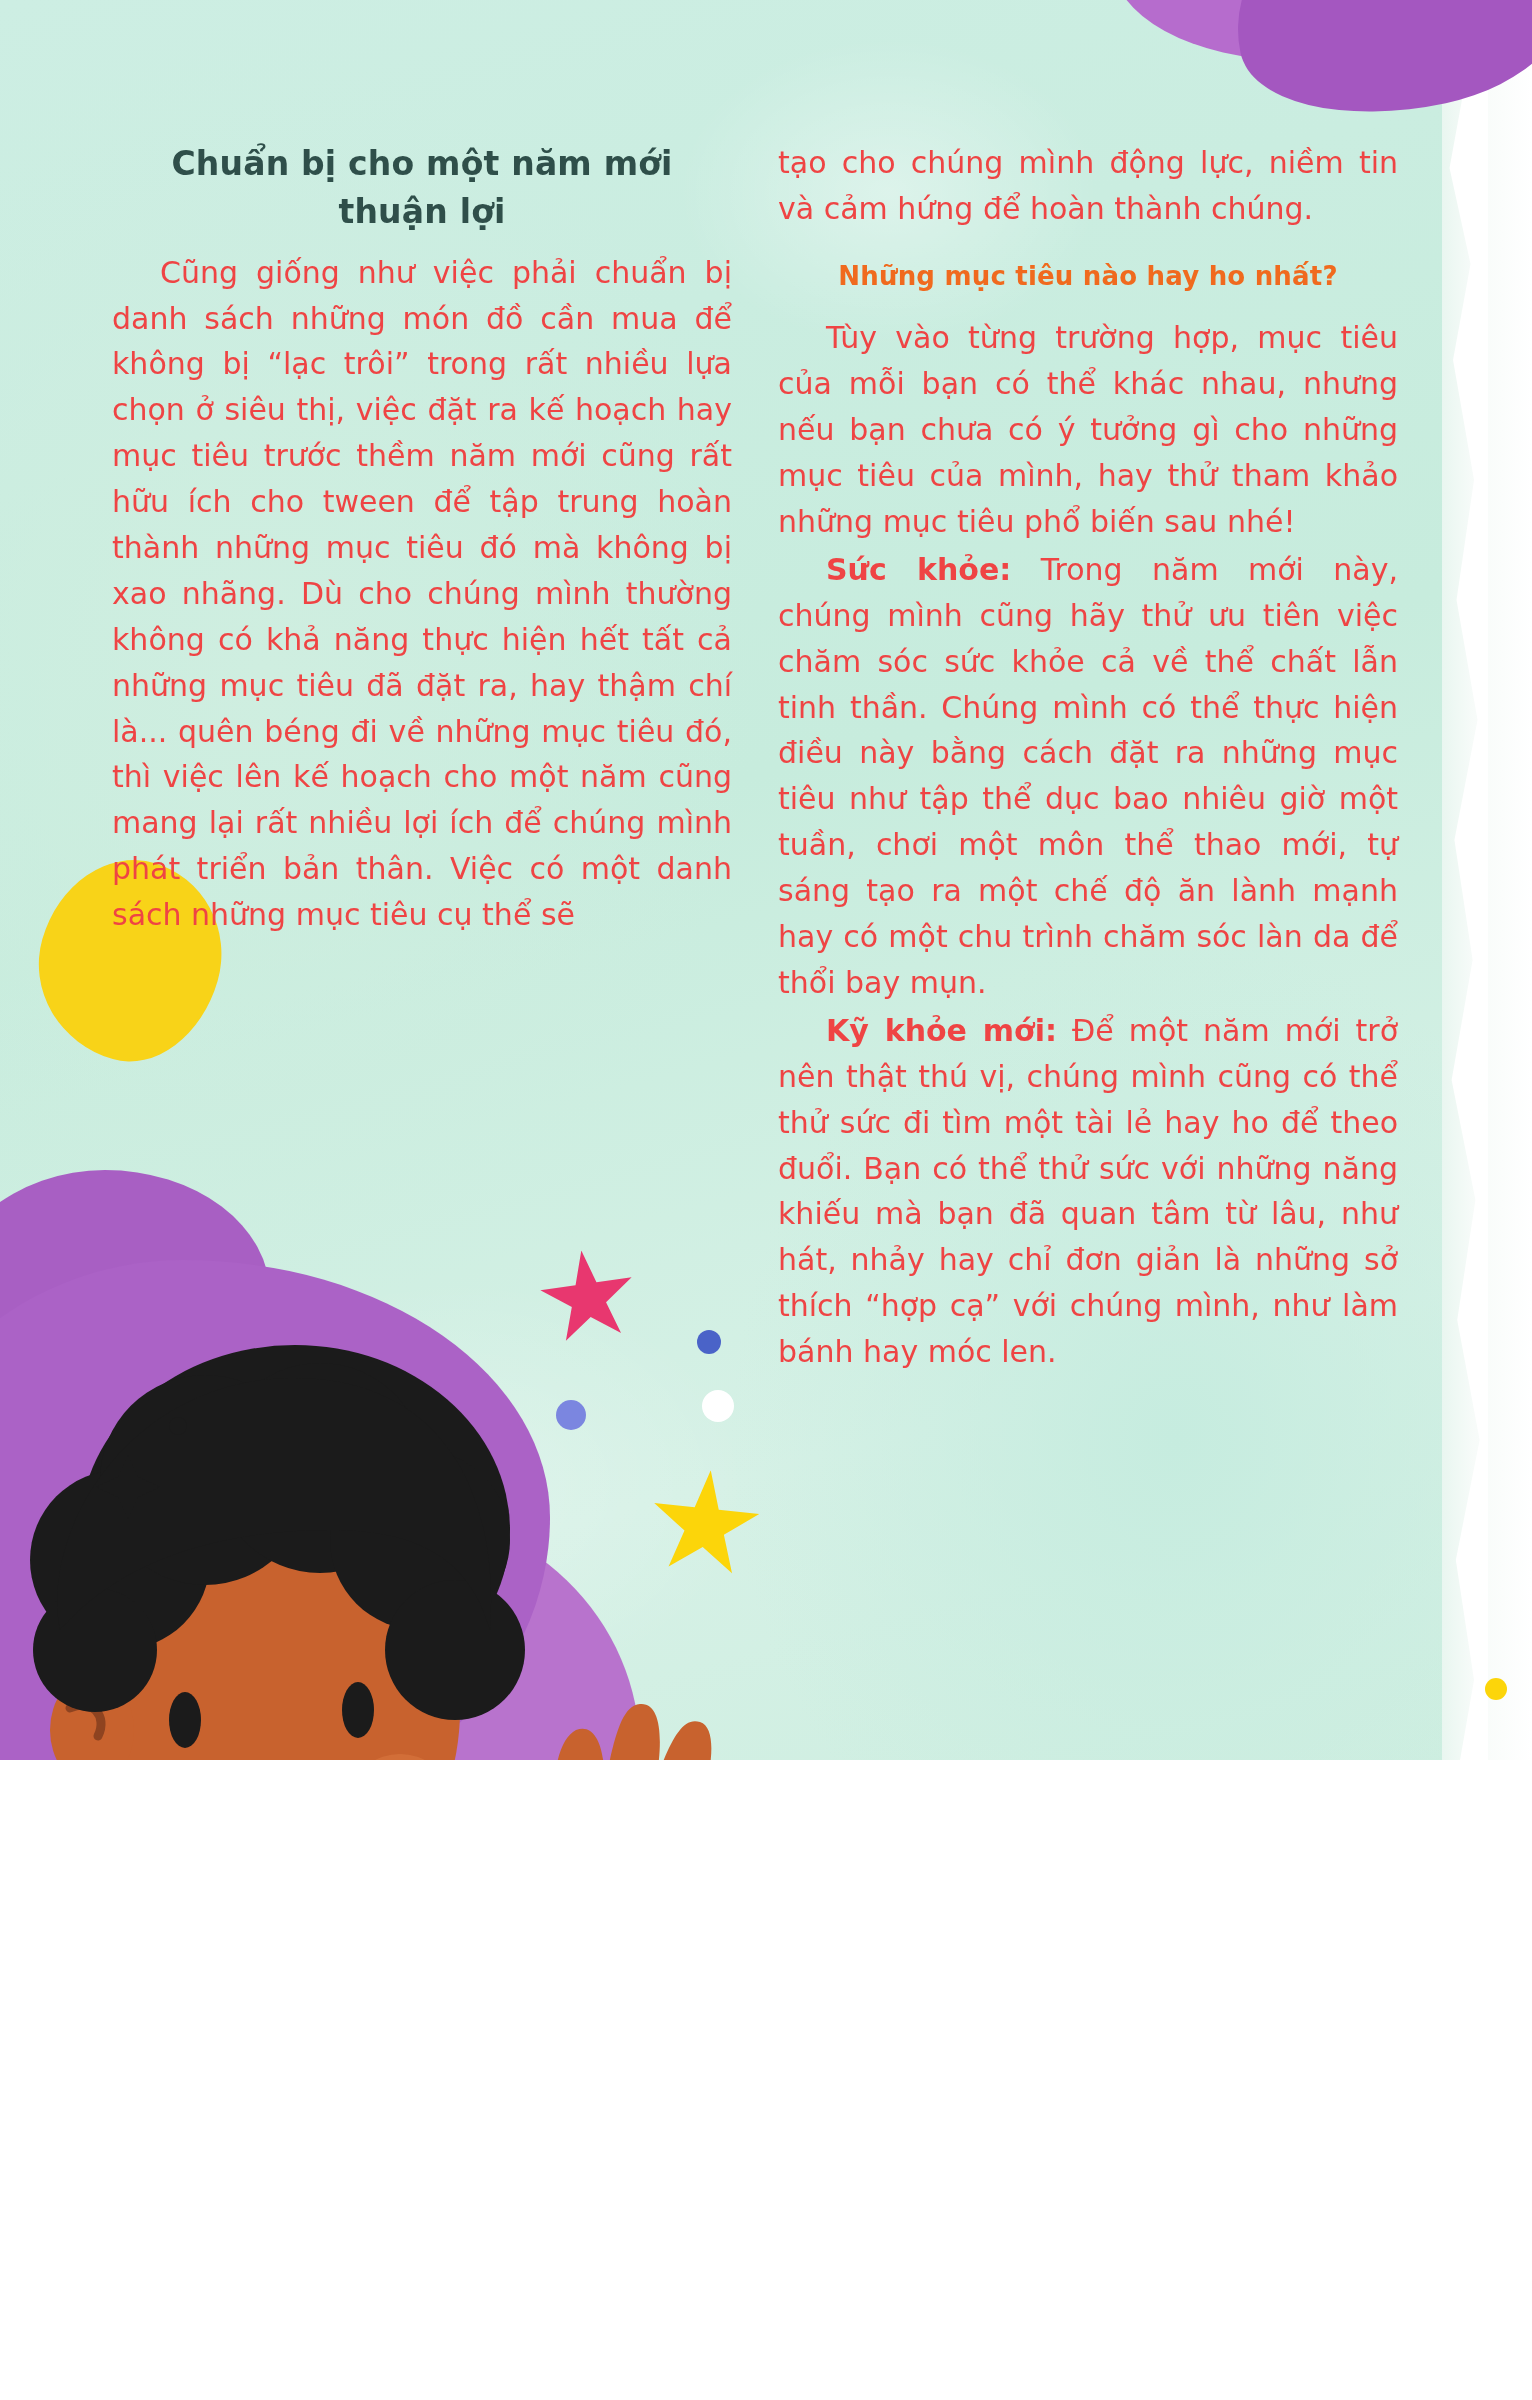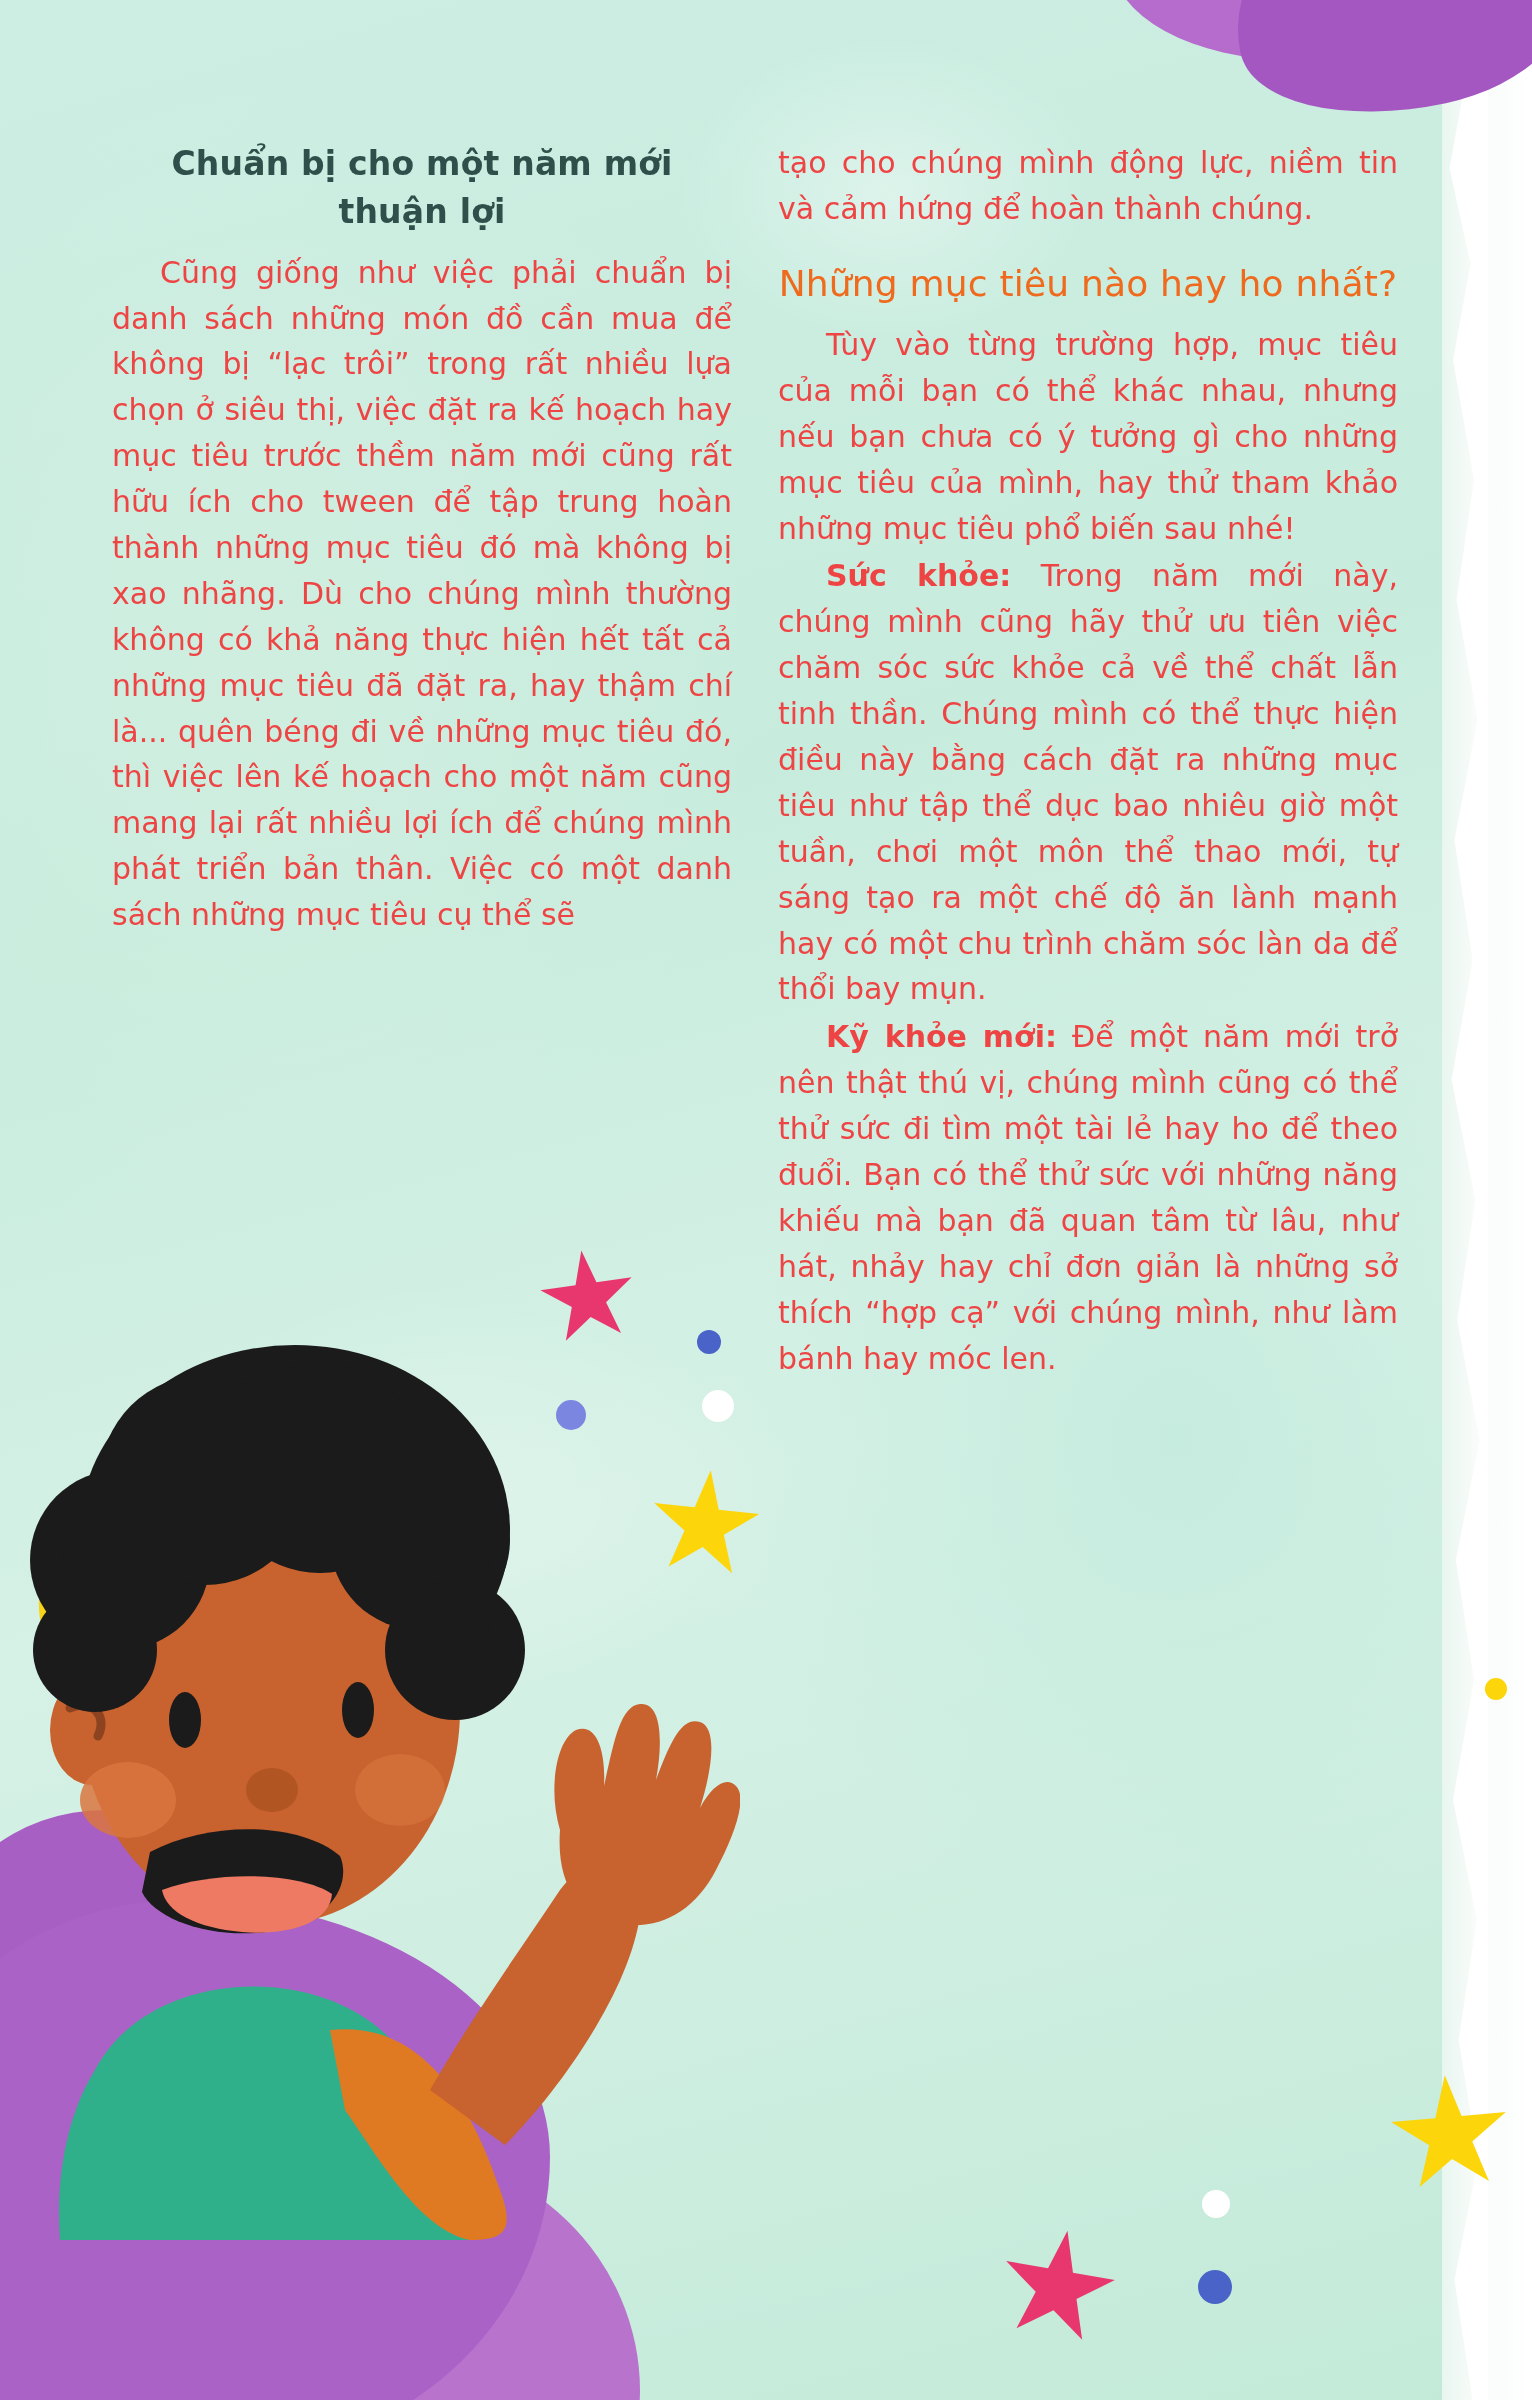--- a/index.html
+++ b/index.html
@@ -10,21 +10,21 @@
   body {
     width: 1532px;
     height: 2400px;
     overflow: hidden;
     font-family: "DejaVu Sans", sans-serif;
   }
 
   .page {
     position: relative;
     width: 1532px;
-    height: 2400px;
+    height: 1760px;
     overflow: hidden;
     background: #ffffff;
   }
 
   
   .bg-mint {
     position: absolute;
     left: 0; top: 0;
     width: 1470px;
     height: 2400px;
@@ -131,26 +131,26 @@
   .heading-left {
     font-size: 33px;
     font-weight: bold;
     color: #2f4f4a;
     text-align: center;
     line-height: 1.45;
     margin: 0 0 14px 0;
     letter-spacing: .2px;
   }
   .heading-orange {
-    font-size: 36px;
-    font-weight: normal;
+    font-size: 26px;
+    font-weight: bold;
     color: #f06a1e;
     text-align: center;
     line-height: 1.45;
-    margin: 26px 0 12px 0;
+    margin: 26px 0 20px 0;
     letter-spacing: .2px;
   }
   p.body {
     margin: 0 0 2px 0;
     font-size: 30px;
     line-height: 1.53;
     text-align: justify;
     text-justify: inter-word;
     text-indent: 48px;
     color: #ef4444;

